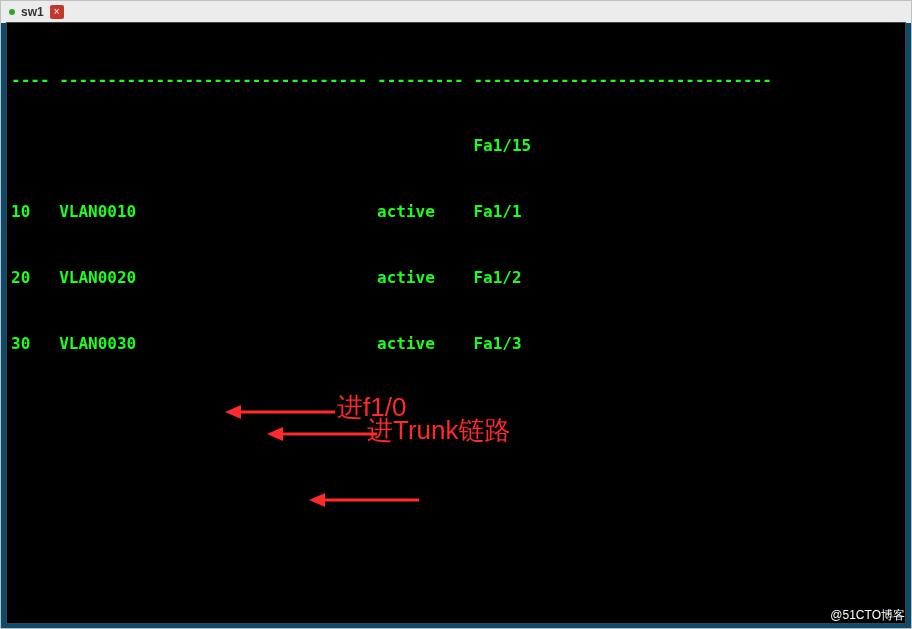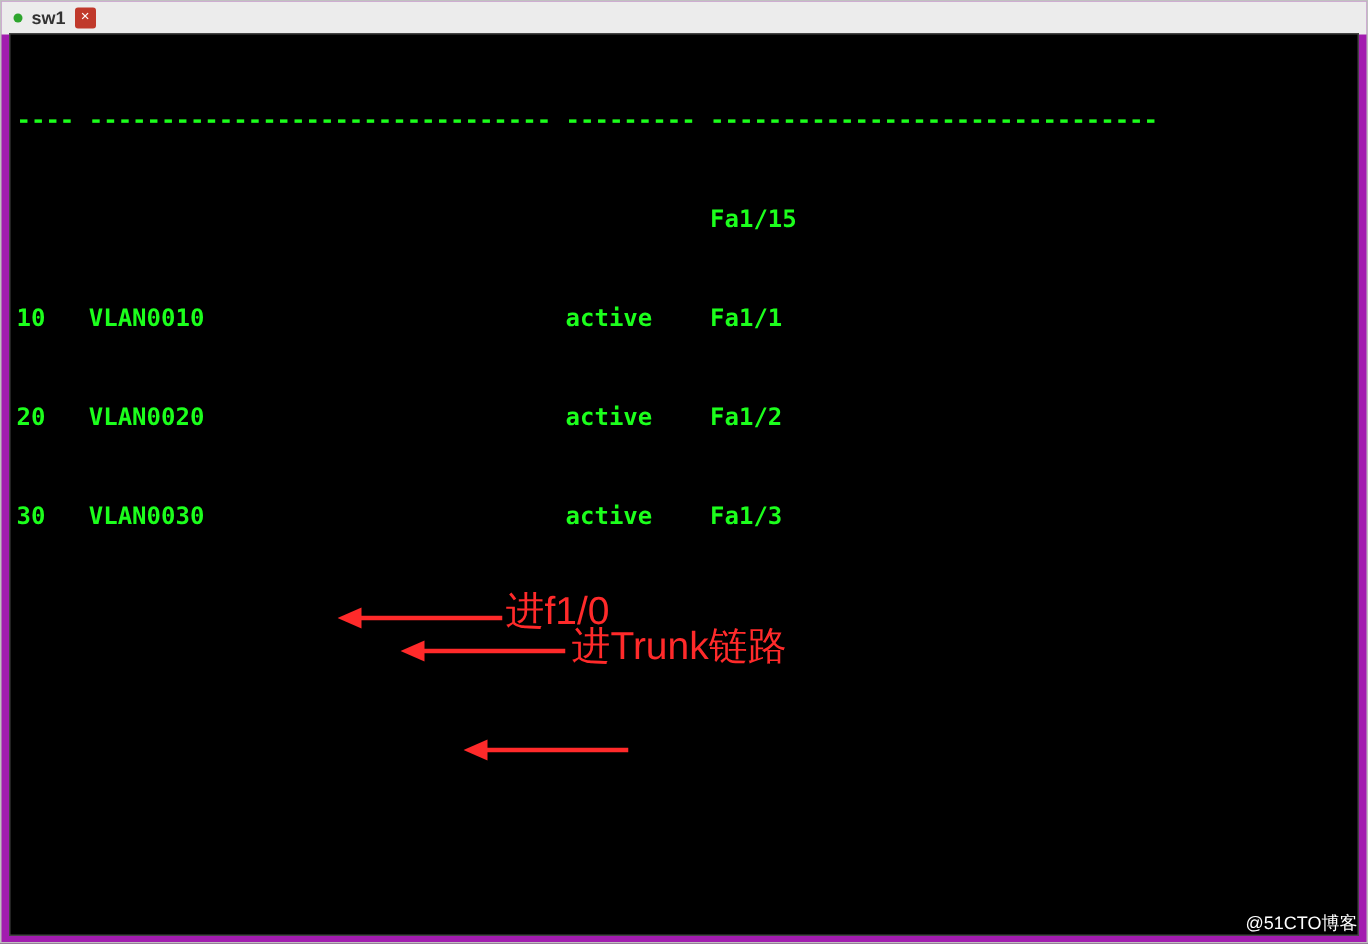--- a/index.html
+++ b/index.html
@@ -1,16 +1,16 @@
 <!DOCTYPE html>
 <html><head>
 <meta charset="utf-8">
 <style>
   html,body{margin:0;padding:0;font-family:Arial,Helvetica,sans-serif;}
-  .app{width:912px;height:629px;background:#a21caf;position:relative;box-sizing:border-box;border:1px solid #c0c0c0;}
+  .app{width:912px;height:629px;background:#0c4a6e;position:relative;box-sizing:border-box;border:1px solid #c0c0c0;}
   .tabbar{height:22px;background:#ececec;display:flex;align-items:flex-end;padding-left:8px;font-size:12px;color:#333;}
   .tabbar .dot{width:6px;height:6px;border-radius:50%;background:#2da52d;margin-right:6px;align-self:center;}
   .tab-label{font-weight:bold;margin-right:6px;line-height:22px;}
   .tab-close{width:14px;height:14px;background:#c0392b;color:#fff;font-size:10px;line-height:14px;text-align:center;align-self:center;border-radius:2px;cursor:pointer;}
   .term{position:relative;margin:0 6px 6px 6px;height:596px;background:#000;font-family:Consolas,Menlo,monospace;font-size:16px;font-weight:bold;line-height:22px;color:#1cff1c;white-space:pre;overflow:hidden;padding:2px 4px;box-shadow:0 0 0 1px #444;}
   .line{height:22px;}
   .arrow{position:absolute;pointer-events:none;}
   .annot{position:absolute;font-family:Liberation Sans, sans-serif;font-size:26px;font-weight:normal;color:#ff2a2a;pointer-events:none;}
   .watermark{position:absolute;right:6px;bottom:4px;color:#fff;font-family:Arial;font-size:12px;text-align:center;}
   
@@ -53,21 +53,21 @@
       <line x1="110" y1="11" x2="14" y2="11" stroke="#ff2a2a" stroke-width="3"></line>
       <polygon points="0,11 16,4 16,18" fill="#ff2a2a"></polygon>
     </svg>
     <div class="annot" style="left:330px;top:373px;">进f1/0</div>
 
     
     <svg class="arrow" style="left:260px;top:400px;width:110px;height:22px;" viewBox="0 0 110 22">
       <line x1="110" y1="11" x2="14" y2="11" stroke="#ff2a2a" stroke-width="3"></line>
       <polygon points="0,11 16,4 16,18" fill="#ff2a2a"></polygon>
     </svg>
-    <div class="annot" style="left:374px;top:396px;">进Trunk链路</div>
+    <div class="annot" style="left:360px;top:396px;">进Trunk链路</div>
 
     
     <svg class="arrow" style="left:302px;top:466px;width:110px;height:22px;" viewBox="0 0 110 22">
       <line x1="110" y1="11" x2="14" y2="11" stroke="#ff2a2a" stroke-width="3"></line>
       <polygon points="0,11 16,4 16,18" fill="#ff2a2a"></polygon>
     </svg>
   </div>
 
   <div class="watermark">@51CTO博客</div>
 </div>

